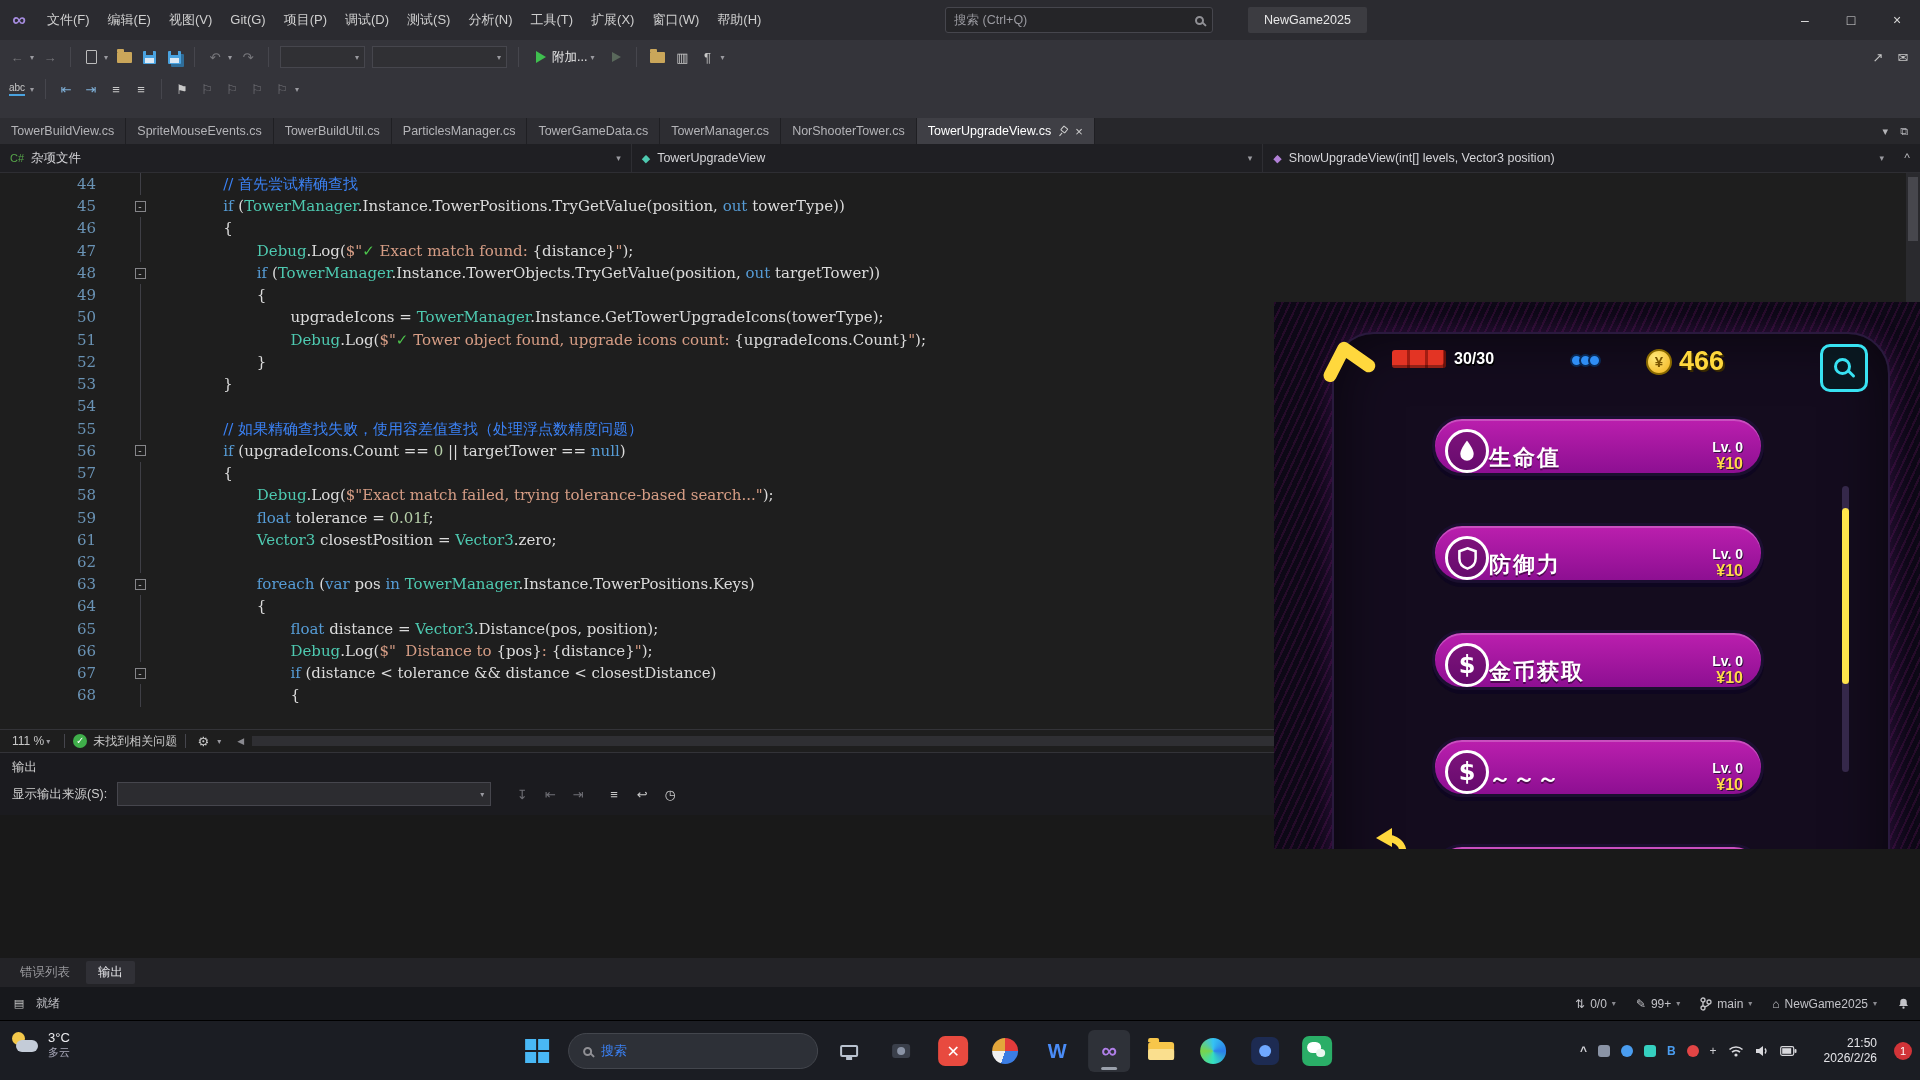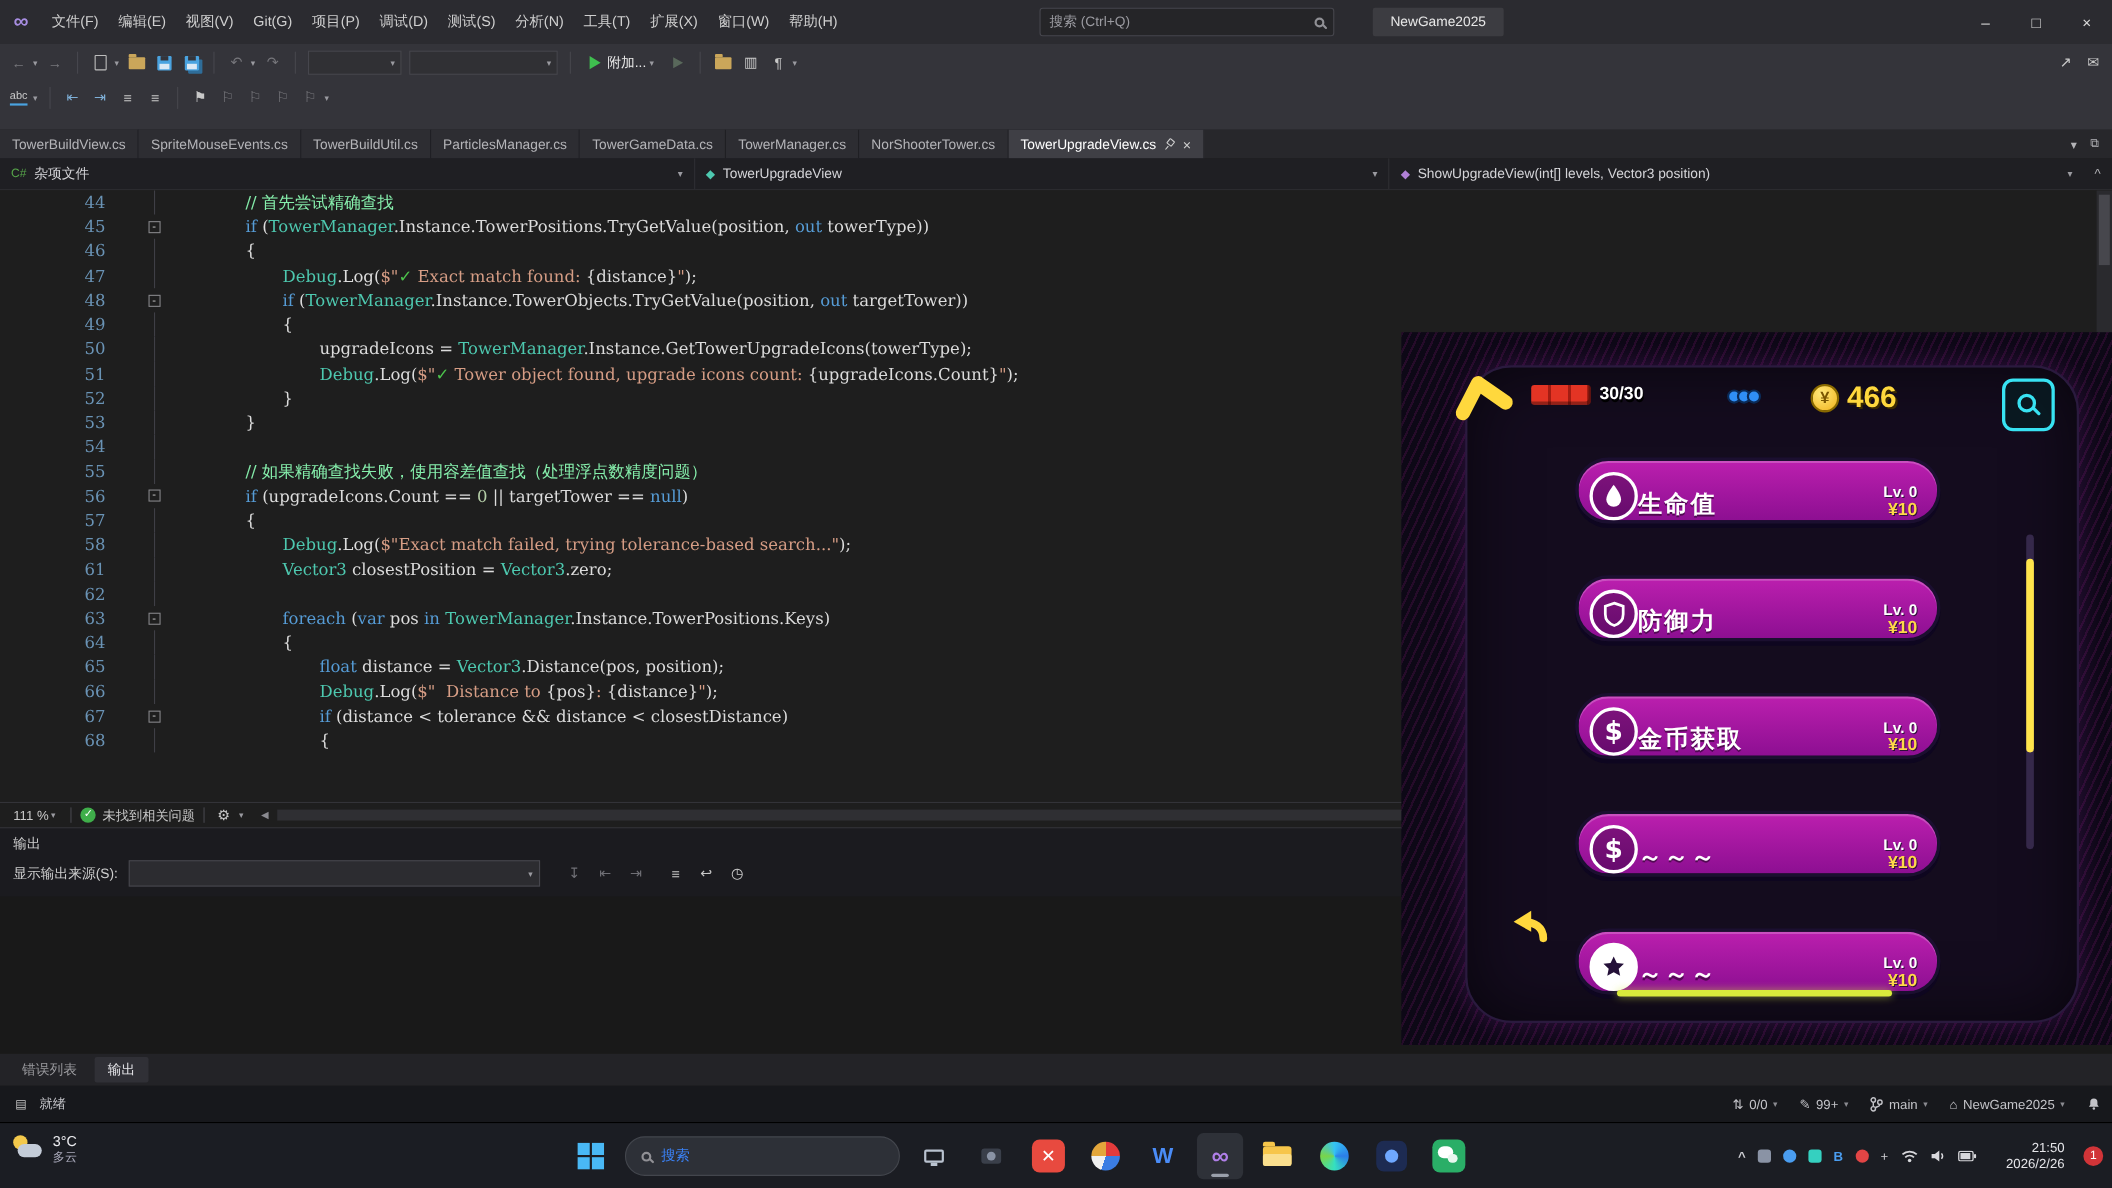--- a/index.html
+++ b/index.html
@@ -68,21 +68,21 @@
   
   #editor{position:absolute;left:0;top:173px;width:1920px;height:556px;background:#1e1e1e;overflow:hidden;}
   .cline{display:flex;height:22.24px;line-height:22.24px;font-family:"DejaVu Serif","Liberation Serif",serif;font-size:15px;}
   .bp{width:56px;flex:0 0 auto;}
   .lnum{width:48px;flex:0 0 auto;text-align:right;padding-right:8px;color:#6a93b5;}
   .gapcol{width:26px;flex:0 0 auto;}
   .fcell{width:20px;flex:0 0 auto;display:flex;align-items:center;justify-content:center;}
   .fbox{width:11px;height:11px;border:1px solid #858589;background:#1e1e1e;color:#cfcfcf;font-size:10px;line-height:9px;text-align:center;font-style:normal;}
   .fline{width:1px;height:100%;background:#3f3f46;}
   .ctext{flex:1;white-space:pre;color:#dcdcdc;}
-  .tk-c{color:#86efac;} .tk-k{color:#569cd6;} .tk-t{color:#4ec9b0;} .tk-s{color:#d69d85;}
+  .tk-c{color:#3b82f6;} .tk-k{color:#569cd6;} .tk-t{color:#4ec9b0;} .tk-s{color:#d69d85;}
   .tk-p{color:#dcdcdc;} .tk-n2{color:#b5cea8;} .tk-g{color:#4cc44c;}
   .vscroll{position:absolute;right:0;top:0;width:14px;height:556px;background:#2a2a2e;}
   .vthumb{position:absolute;left:2px;top:4px;width:10px;height:64px;background:#47474d;}
 
   
   #edbottom{position:absolute;left:0;top:729px;width:1920px;height:23px;background:#1e1e1e;border-top:1px solid #333338;
     display:flex;align-items:center;padding:0 6px;gap:8px;}
   .zoom{display:flex;align-items:center;gap:5px;font-size:12px;color:#c8c8c8;padding:0 6px;}
   .vsep{width:1px;height:14px;background:#46464d;}
   .health{display:flex;align-items:center;gap:6px;font-size:12px;color:#c8c8c8;}
@@ -151,21 +151,21 @@
   .tr-ic{font-size:12px;color:#cfcfd4;display:flex;align-items:center;justify-content:center;}
   .dotb{width:12px;height:12px;border-radius:50%;background:#4a9df0;}
   .dott{width:12px;height:12px;border-radius:3px;background:#35d0c0;}
   .dotr{width:12px;height:12px;border-radius:50%;background:#e24545;}
   .dotg{width:12px;height:12px;border-radius:3px;background:#8a93a5;}
   .timebox{display:flex;flex-direction:column;align-items:flex-end;line-height:1.25;margin-left:16px;}
   .timebox span{font-size:12px;color:#e4e4e8;}
   .badge{min-width:18px;height:18px;border-radius:9px;background:#d13438;color:#fff;font-size:11px;display:flex;align-items:center;justify-content:center;padding:0 4px;margin-left:6px;}
 
   
-  #game{position:absolute;left:1274px;top:302px;width:646px;height:648px;z-index:40;overflow:hidden;
+  #game{position:absolute;left:1274px;top:302px;width:646px;height:547px;z-index:40;overflow:hidden;
     background:repeating-linear-gradient(115deg,rgba(255,43,214,.10) 0 2px,rgba(0,0,0,0) 2px 7px),#0d0816;}
   .g-panel{position:absolute;left:58px;top:30px;width:558px;height:598px;border-radius:42px;background:#140c1e;
     border:2px solid #2a1a3e;box-shadow:inset 0 0 60px rgba(0,0,0,.6),0 0 24px rgba(160,40,190,.25);}
   .g-chheld{position:absolute;left:44px;top:34px;transform:rotate(-14deg);}
   .g-hp{position:absolute;left:118px;top:48px;display:flex;align-items:center;gap:8px;}
   .g-hp-bar{width:54px;height:18px;border-radius:3px;background:repeating-linear-gradient(90deg,#e33424 0 15px,#a31d12 15px 18px);
     box-shadow:inset -2px -3px 0 rgba(0,0,0,.35);}
   .g-hp-txt{font-size:16px;font-weight:800;color:#fff;text-shadow:1px 2px 0 #000;}
   .g-pips{position:absolute;left:300px;top:52px;display:flex;}
   .g-pips i{width:13px;height:13px;border-radius:50%;background:#2f8ef5;border:2px solid #0b2a55;margin-left:-4px;}
@@ -485,20 +485,29 @@
           <span class="bp"></span>
           <span class="lnum">58</span>
           <span class="gapcol"></span>
           <span class="fcell">
             <i class="fline"></i>
           </span>
           <span class="ctext" style="padding-left: 106.8px;"><span class="tk-t">Debug</span><span class="tk-p">.Log(</span><span class="tk-s">$"Exact match failed, trying tolerance-based search..."</span><span class="tk-p">);</span></span>
         </div>
         <div class="cline">
           <span class="bp"></span>
+          <span class="lnum">59</span>
+          <span class="gapcol"></span>
+          <span class="fcell">
+            <i class="fline"></i>
+          </span>
+          <span class="ctext" style="padding-left: 106.8px;"><span class="tk-k">float</span><span class="tk-p"> tolerance = </span><span class="tk-n2">0.01f</span><span class="tk-p">;</span></span>
+        </div>
+        <div class="cline">
+          <span class="bp"></span>
           <span class="lnum">61</span>
           <span class="gapcol"></span>
           <span class="fcell">
             <i class="fline"></i>
           </span>
           <span class="ctext" style="padding-left: 106.8px;"><span class="tk-t">Vector3</span><span class="tk-p"> closestPosition = </span><span class="tk-t">Vector3</span><span class="tk-p">.zero;</span></span>
         </div>
         <div class="cline">
           <span class="bp"></span>
           <span class="lnum">62</span>

